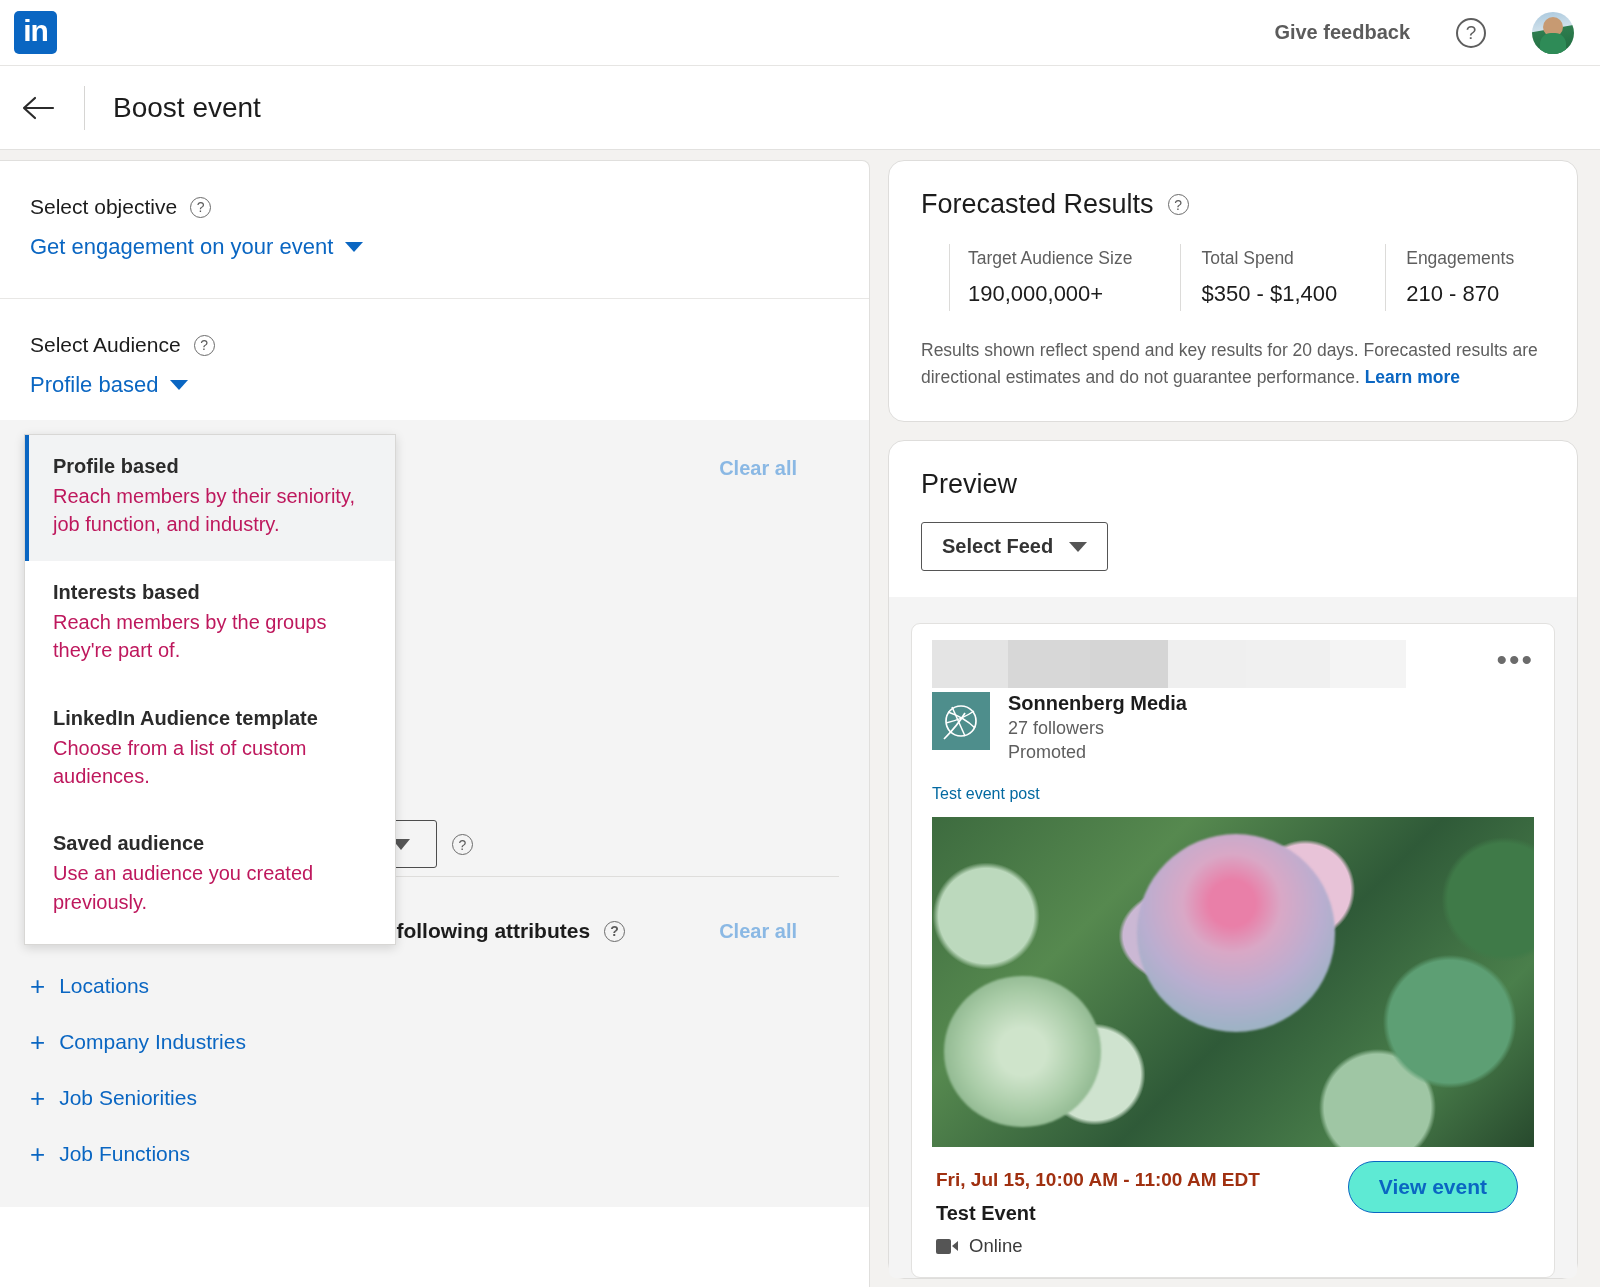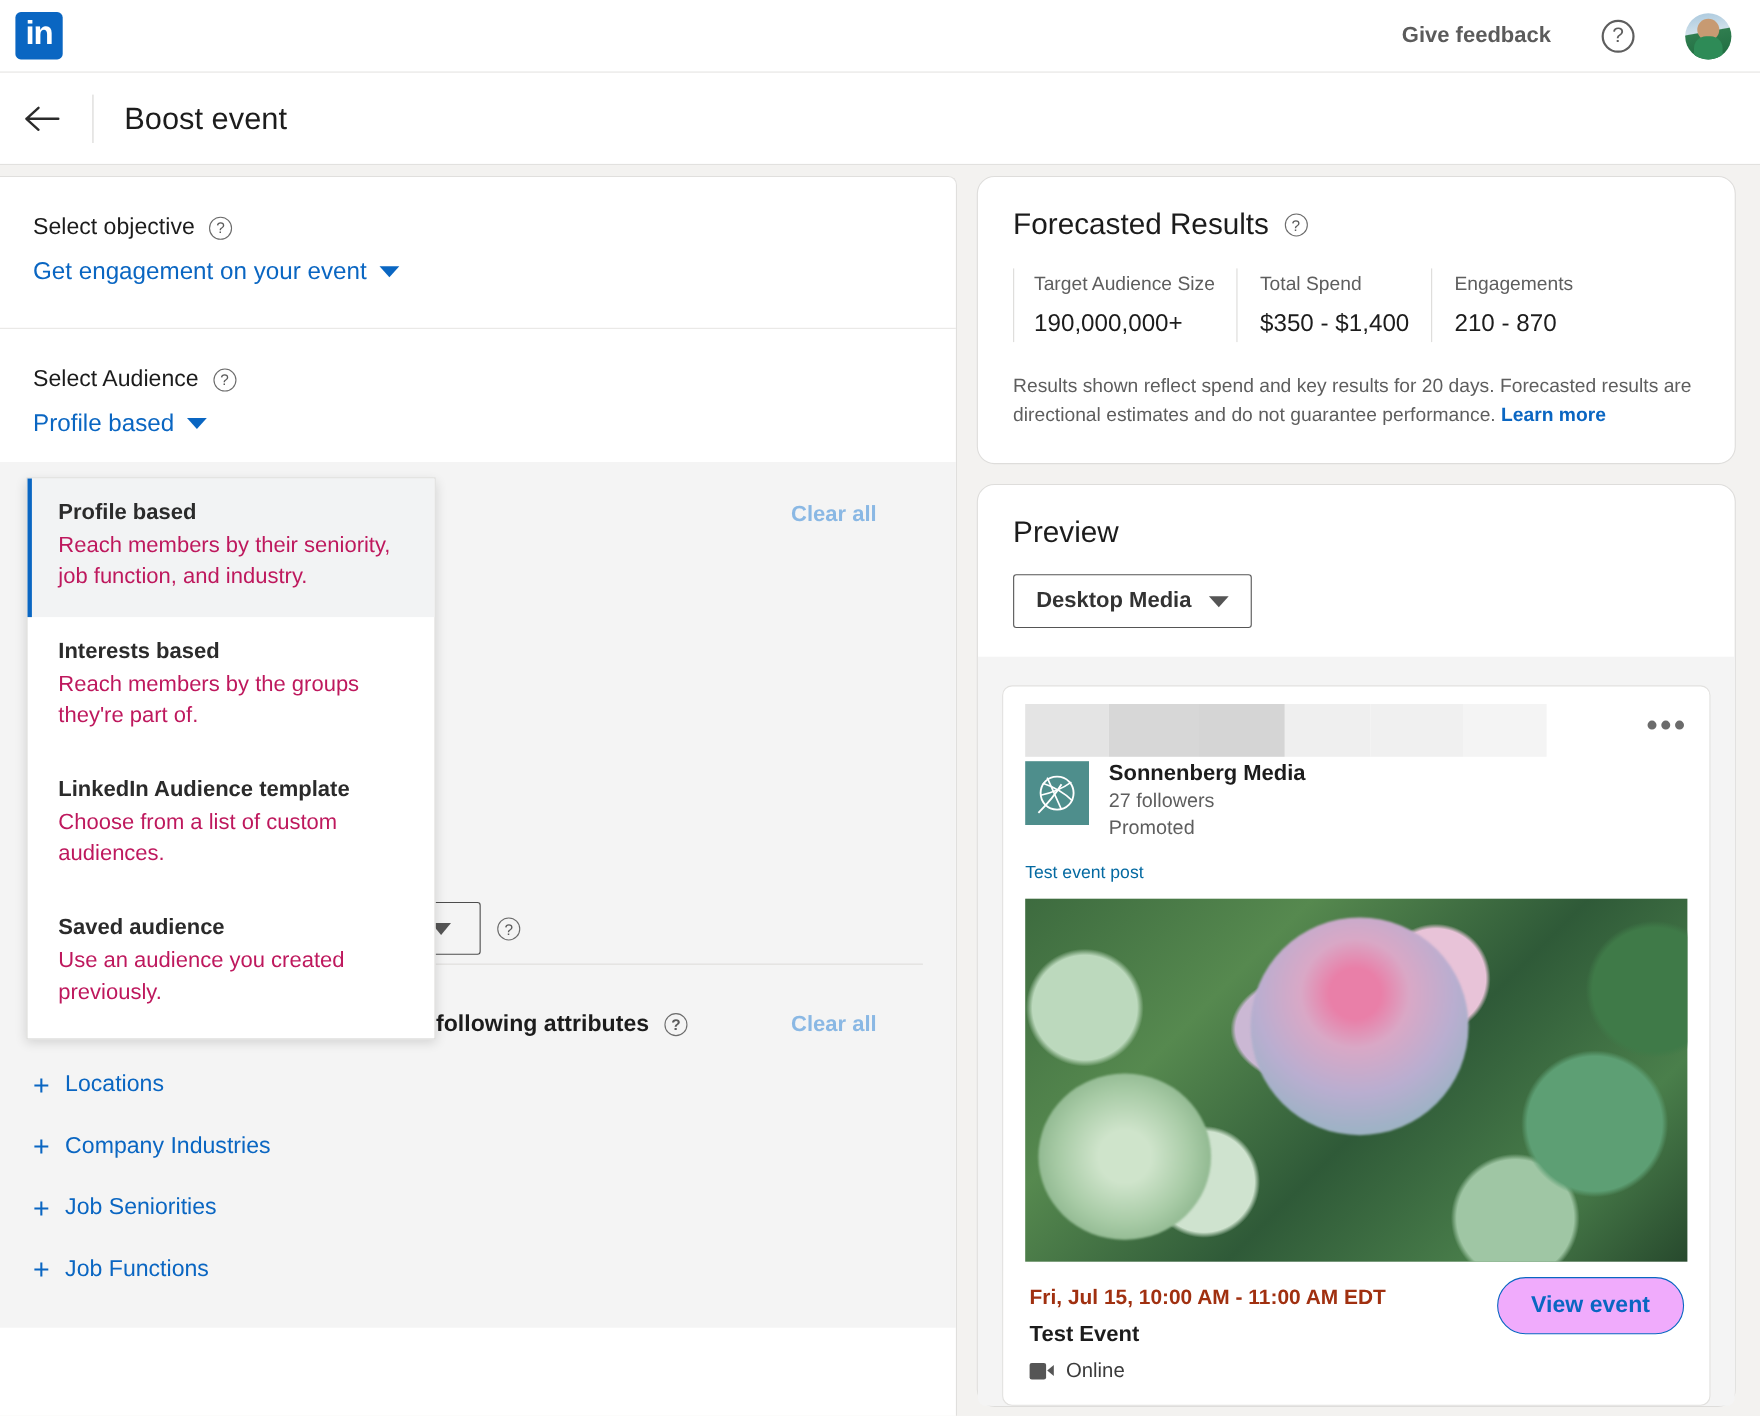--- a/index.html
+++ b/index.html
@@ -282,20 +282,21 @@
   }
   .fc-body { padding: 28px 32px 30px 32px; }
   .fc-title {
     display: flex; align-items: center; gap: 14px;
     font-size: 27px; color: #1c1c1c; margin-bottom: 24px;
   }
   .metrics { display: flex; }
   .metric {
     border-left: 1px solid #dcdbd9;
     padding: 4px 20px 4px 20px;
+    margin-left: 28px;
   }
   .metric:first-child { padding-left: 18px; }
   .metric-label { font-size: 17.5px; color: #5e5e5e; margin-bottom: 12px; }
   .metric-value { font-size: 22px; color: #1c1c1c; font-weight: 400; }
   .fc-note {
     margin-top: 26px;
     font-size: 17.5px;
     color: #5e5e5e;
     line-height: 1.55;
   }
@@ -411,30 +412,30 @@
   }
   .cam::after {
     content:""; position:absolute; left:16px; top:2px;
     width:0; height:0;
     border-top:5px solid transparent;
     border-bottom:5px solid transparent;
     border-right:6px solid #555;
   }
   .view-btn {
     position: absolute;
-    right: 3px;
+    right: 16px;
     top: 14px;
     border: 1.8px solid #0a66c2;
     color: #0a66c2;
     border-radius: 30px;
     padding: 13px 30px;
     font-size: 21px;
     font-weight: 700;
     cursor: pointer;
-    background: #f0abfc;
+    background: #5eead4;
   }
 </style>
 </head>
 <body>
 
 <div class="topbar">
   <div class="li-logo">in</div>
   <div class="topbar-right">
     <span class="give-feedback">Give feedback</span>
     <span class="help-circle">?</span>
@@ -552,21 +553,21 @@
           <span>Results shown reflect spend and key results for 20 days. Forecasted results are directional estimates and do not guarantee performance.</span>
           <a href="#">Learn more</a>
         </div>
       </div>
     </div>
 
     <div class="card" style="display:flex;flex-direction:column;">
       <div class="pv-head">
         <div class="pv-title">Preview</div>
         <div class="pv-dd">
-          <span>Desktop Media</span>
+          <span>Select Feed</span>
           <span class="caret"></span>
         </div>
       </div>
 
       <div class="pv-body">
         <div class="post">
 
           <div class="blur-row">
             <span class="bl bl1"></span>
             <span class="bl bl2"></span>

